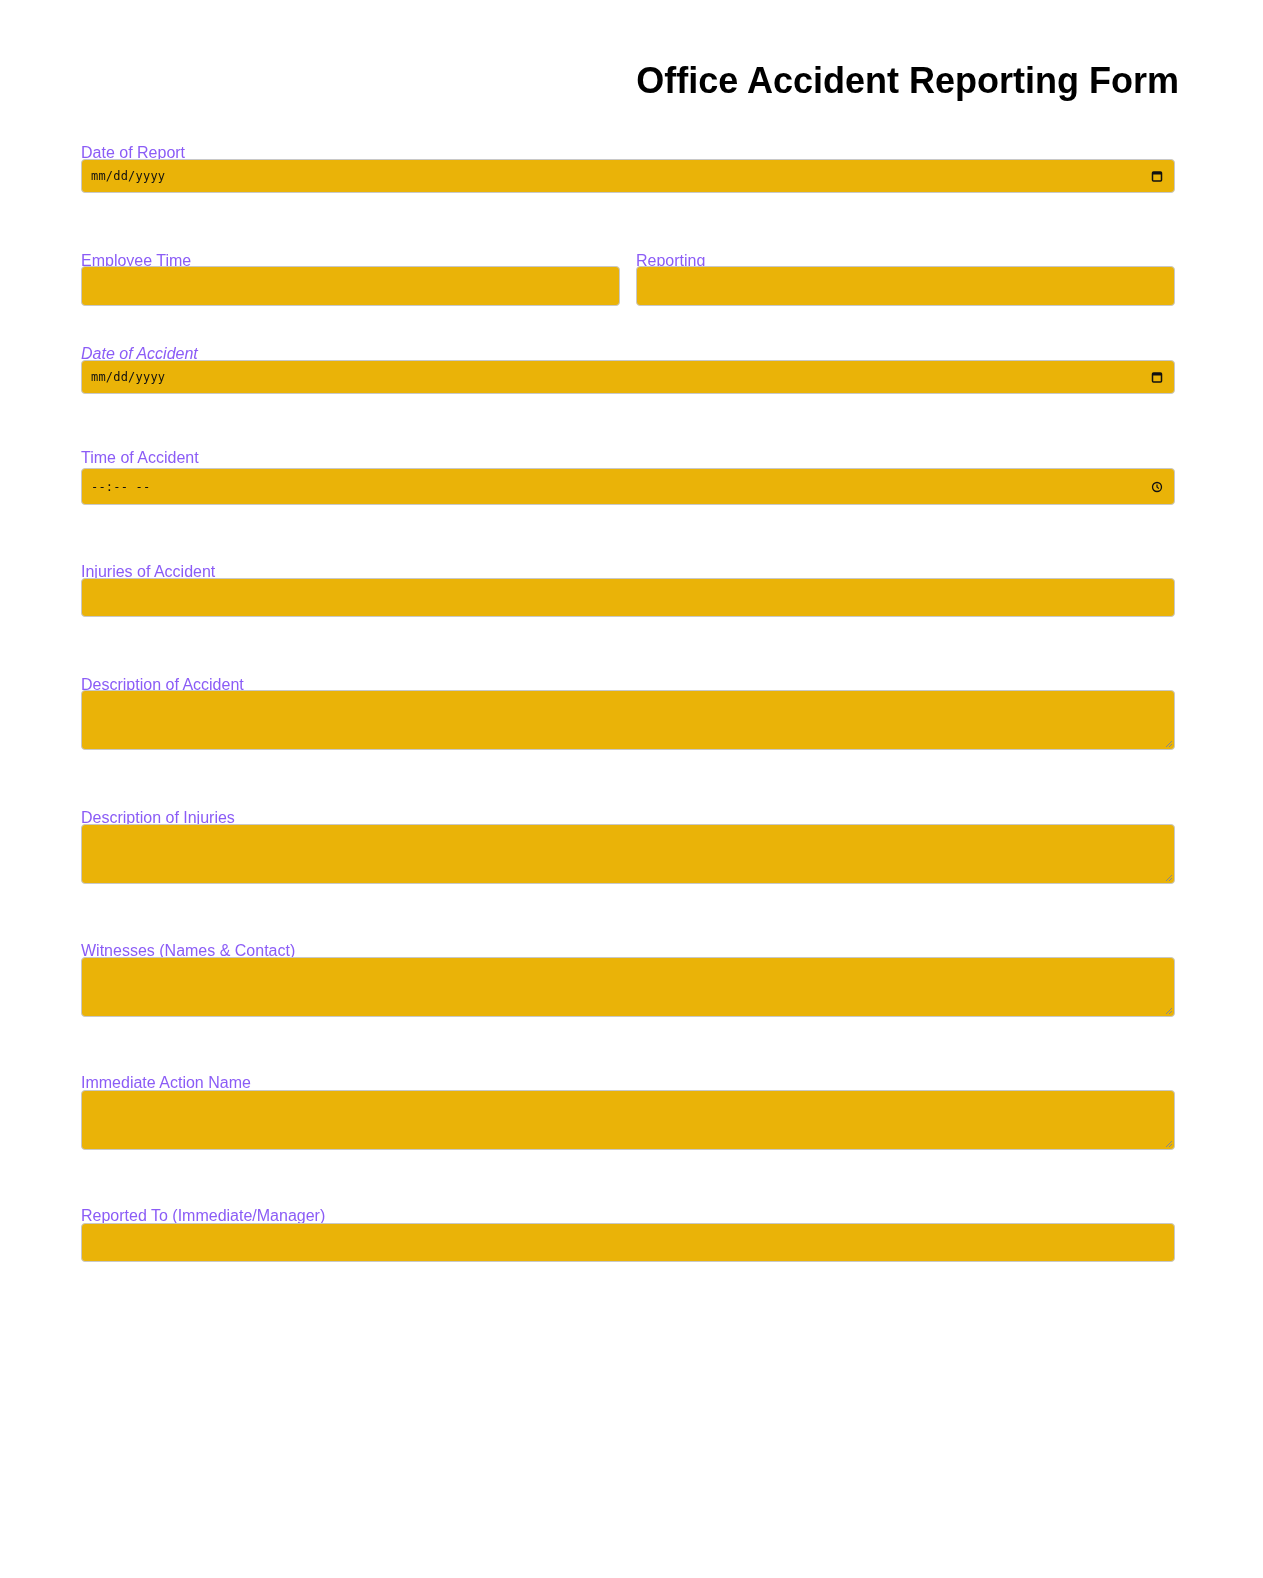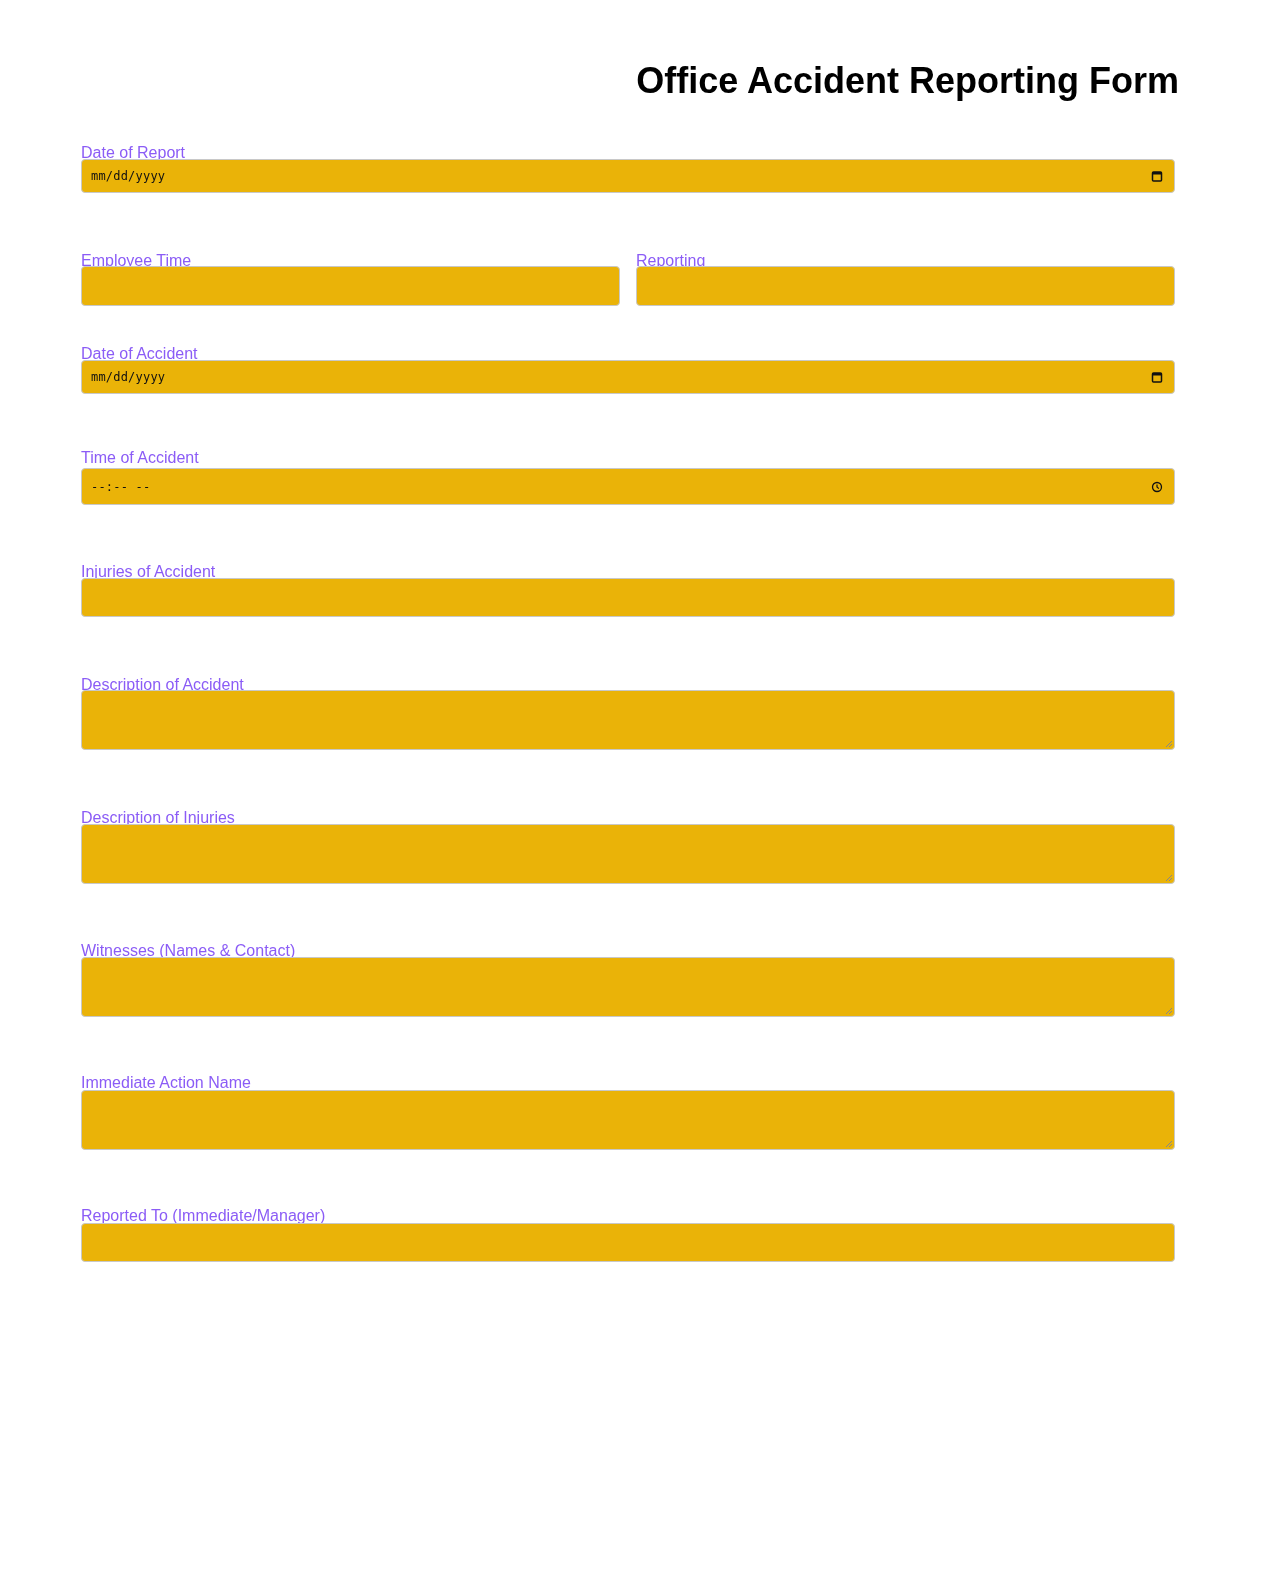--- a/index.html
+++ b/index.html
@@ -94,21 +94,21 @@
         </svg>
     </span>
   </div>
 
   <div class="label" style="left:0; top:235px;">Employee Time</div>
   <div class="field" style="left:0; top:266px; width:539px; height:40px;"></div>
 
   <div class="label" style="left:555px; top:235px;">Reporting</div>
   <div class="field" style="left:555px; top:266px; width:539px; height:40px;"></div>
 
-  <div class="label" style="left:0; top:328px;">Date of Accident</div>
+  <div class="label" style="left:0; top:328px;font-style:italic;">Date of Accident</div>
   <div class="field" style="left:0; top:360px; width:1094px; height:34px;">
     <span class="ph">mm/dd/yyyy</span>
     <span class="icon">
       <svg width="12" height="12" viewBox="0 0 12 12">
           <rect x="1.5" y="2" width="9" height="9" rx="1" fill="none" stroke="#111" stroke-width="1.5"></rect>
           <rect x="1.5" y="2" width="9" height="2.5" fill="#111"></rect>
         </svg>
     </span>
   </div>
 

